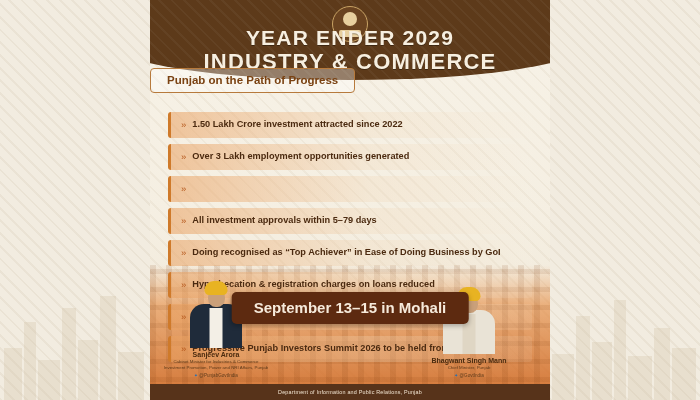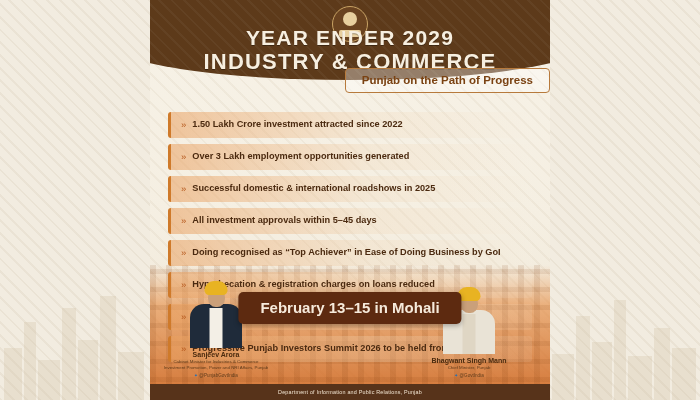--- a/index.html
+++ b/index.html
@@ -165,21 +165,21 @@
     text-shadow: 0 1px 0 rgba(0,0,0,0.35);
   }
   .headline .l1 { font-size: 21px; }
   .headline .l2 { font-size: 22px; }
 
   .subhead-wrap {
     position: absolute;
     left: 0;
     right: 0;
     top: 68px;
-    text-align: right;
+    text-align: left;
     z-index: 7;
   }
   .subhead {
     display: inline-block;
     padding: 5px 16px 6px;
     border: 1px solid #b77a3c;
     border-radius: 4px;
     color: #7a4212;
     font-size: 11.5px;
     font-weight: bold;
@@ -389,26 +389,25 @@
         <span class="txt">1.50 Lakh Crore investment attracted since 2022</span>
       </div>
 
       <div class="bullet">
         <span class="chev">»</span>
         <span class="txt">Over 3 Lakh employment opportunities generated</span>
       </div>
 
       <div class="bullet">
         <span class="chev">»</span>
-        <span class="txt">Successful domestic &amp; international roadshows in 2025</span>
-      </div>
-
-      <div class="bullet">
-        <span class="chev">»</span>
-        <span class="txt">All investment approvals within 5–45 days</span>
+      </div>
+
+      <div class="bullet">
+        <span class="chev">»</span>
+        <span class="txt">All investment approvals within 5–79 days</span>
       </div>
 
       <div class="bullet">
         <span class="chev">»</span>
         <span class="txt">Doing recognised as “Top Achiever” in Ease of Doing Business by GoI</span>
       </div>
 
       <div class="bullet">
         <span class="chev">»</span>
         <span class="txt">Hypothecation &amp; registration charges on loans reduced</span>
@@ -419,21 +418,21 @@
         <span class="txt">RTB Act 2.0 launched with higher limits &amp; faster approvals</span>
       </div>
 
       <div class="bullet">
         <span class="chev">»</span>
         <span class="txt">Progressive Punjab Investors Summit 2026 to be held from</span>
       </div>
 
     </div>
 
-    <div class="date-ribbon">February 13–15 in Mohali</div>
+    <div class="date-ribbon">September 13–15 in Mohali</div>
 
     <div class="leaders">
 
       <div class="leader left">
         <div class="person">
           <div class="turban"></div>
           <div class="head"></div>
           <div class="body"></div>
         </div>
         <div class="name">Sanjeev Arora</div>

